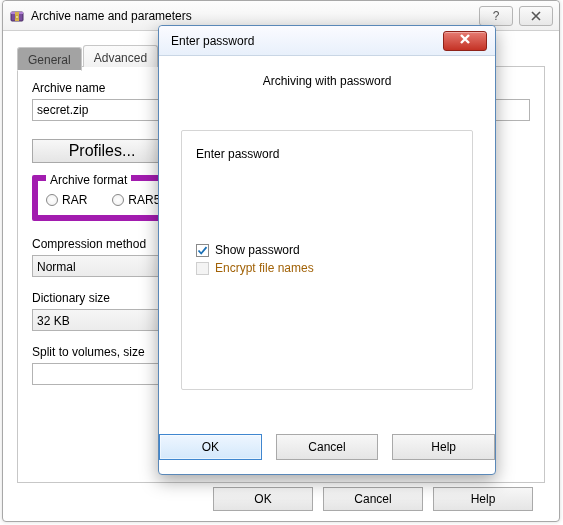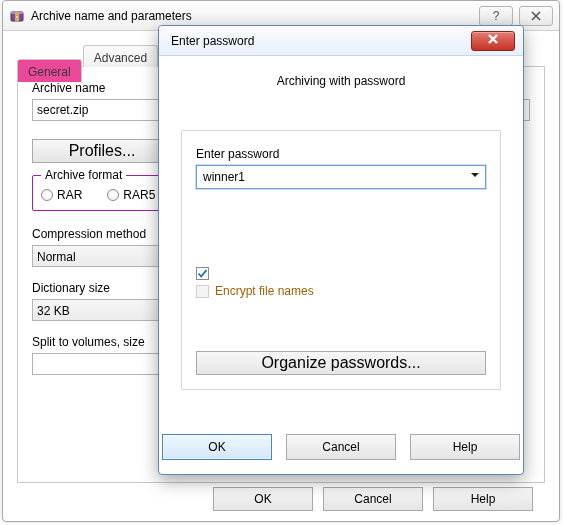--- a/index.html
+++ b/index.html
@@ -71,23 +71,23 @@
     background: linear-gradient(#fbfbfb,#ececec);
     margin-right: 1px;
     border-radius: 3px 3px 0 0;
     height: 34px;
     line-height: 18px;
     position: relative;
     top: 2px;
     color: #3a3a3a;
   }
   .tab.active {
-    background: #ec4899;
+    background: #a3a3a3;
     height: 24px;
-    top: 16px;
+    top: 4px;
     border-bottom: 1px solid #fff;
     z-index: 2;
   }
   .tab-panel {
     border: 1px solid #c7c7c7;
     border-top: none;
     padding: 14px 14px;
     height: 416px;
     background: #fff;
     position: relative;
@@ -108,21 +108,21 @@
   .wide-btn {
     width: 100%;
     height: 24px;
     border: 1px solid #a9a9a9;
     background: linear-gradient(#f7f7f7,#e5e5e5);
     font-family: inherit;
     font-size: 16px;
   }
 
   .group-frame {
-    border: 1px solid #a21caf;
+    border: 6px solid #a21caf;
     border-radius: 2px;
     padding: 10px 8px 8px 8px;
     position: relative;
     margin-top: 12px;
   }
   .group-frame .group-label {
     position: absolute;
     top: -8px; left: 8px;
     background: #fff;
     padding: 0 4px;
@@ -146,21 +146,21 @@
     border: 1px solid #a9a9a9;
     background: linear-gradient(#f7f7f7,#e5e5e5);
     font-family: Liberation Sans, sans-serif; font-size: 12px;
   }
 
   
   .child-dialog {
     position: absolute;
     left: 158px;
     top: 25px;
-    width: 366px;
+    width: 338px;
     height: 450px;
     background: #fff;
     border: 1px solid #5a88b8;
     border-radius: 4px;
     box-shadow: 0 6px 18px rgba(0,0,0,0.35);
     z-index: 50;
   }
   .child-titlebar {
     height: 30px;
     background: linear-gradient(#fbfbff,#e8f0fb);
@@ -334,47 +334,37 @@
       </span>
     </div>
   </div>
 
   <div class="child-body">
     <div class="center-line">Archiving with password</div>
 
     <div class="child-group">
       <label class="field-label">Enter password</label>
 
-      <div class="pw-combo-wrap">
-        <input class="pw-combo" value="winner1" style="">
-        <span class="pw-combo-arrow">
-          <svg viewBox="0 0 10 10">
-              <path d="M1 3 L5 7 L9 3 Z"></path>
-            </svg>
-        </span>
-      </div>
 
       <div class="spacer-tall"></div>
 
       <div class="check-row">
         <span class="chk">
           <svg viewBox="0 0 11 11">
               <path d="M1.5 5.5 L4.2 8.5 L9.5 2.2" fill="none" stroke="#1a6fb5" stroke-width="1.8"></path>
             </svg>
         </span>
+        <span>Show password</span>
       </div>
 
       <div class="check-row" style="margin-top:4px;">
         <span class="chk disabled"></span>
         <span class="disabled-text">Encrypt file names</span>
       </div>
 
-      <div style="position:absolute; left:14px; right:14px; bottom:14px;">
-        <button class="wide-btn">Organize passwords...</button>
-      </div>
     </div>
   </div>
 
   <div class="child-footer">
     <button class="footer-btn primary">OK</button>
     <button class="footer-btn">Cancel</button>
     <button class="footer-btn">Help</button>
   </div>
 
 </div>

